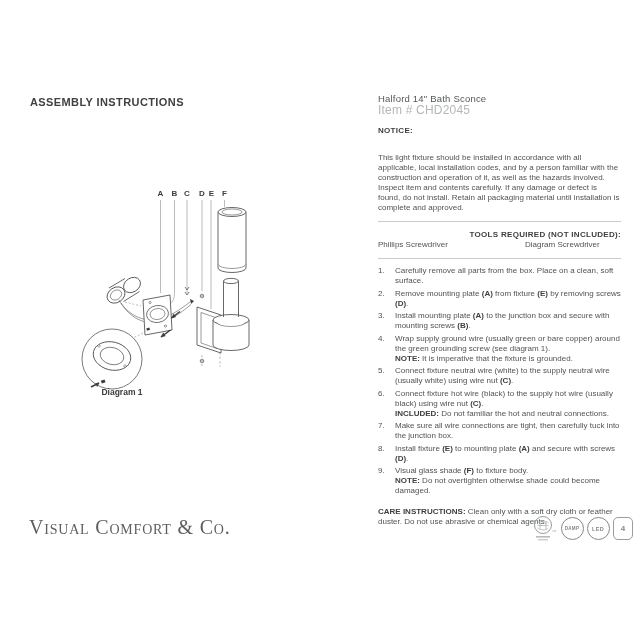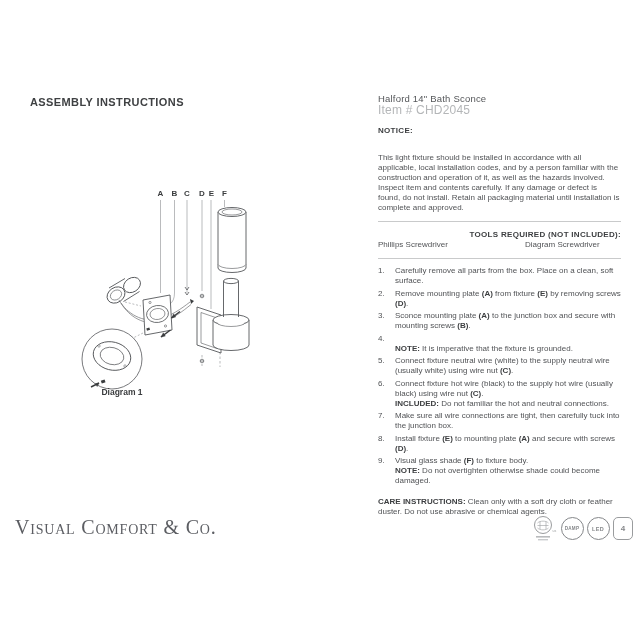--- a/index.html
+++ b/index.html
@@ -24,21 +24,21 @@
   .step { display:flex; margin-bottom:2.5px; }
   .step .num { width:17px; flex-shrink:0; }
   .b { font-weight:bold; color:#3c3e40; }
   .care { margin-top:11px; }
 
   
   .diagram-wrap { position:absolute; left:55px; top:183px; width:230px; height:220px; }
   .diagram-wrap svg { width:100%; height:100%; }
 
   
-  .logo { position:absolute; left:15px; top:516px; font-family:"Liberation Serif", serif; font-variant:small-caps; font-size:20px; color:#5c5e63; letter-spacing:.8px; }
+  .logo { position:absolute; left:29px; top:516px; font-family:"Liberation Serif", serif; font-variant:small-caps; font-size:20px; color:#5c5e63; letter-spacing:.8px; }
   .badges { position:absolute; left:531px; top:515px; display:flex; align-items:flex-start; }
   .etl { width:26px; height:27px; margin-right:2px; position:relative; }
   .badge-circle { width:23px; height:23px; border:1.6px solid #85878a; border-radius:50%; display:flex; align-items:center; justify-content:center; margin:2px 1.5px 0 1.5px; color:#85878a; font-weight:bold; }
   .badge-damp { font-size:4.6px; letter-spacing:.2px; }
   .badge-led { font-size:5.5px; letter-spacing:.3px; }
   .badge-square { width:20px; height:23px; border:1.3px solid #9a9c9e; border-radius:5px; display:flex; align-items:center; justify-content:center; margin:2px 0 0 2px; color:#85878a; font-size:8px; font-weight:bold; }
 </style>
 </head>
 <body>
 
@@ -176,25 +176,25 @@
         <div class="step">
           <span class="num">1.</span>
           <span><span>Carefully remove all parts from the box. Place on a clean, soft surface.</span></span>
         </div>
         <div class="step">
           <span class="num">2.</span>
           <span><span>Remove mounting plate </span><span class="b">(A)</span><span> from fixture </span><span class="b">(E)</span><span> by removing screws </span><span class="b">(D)</span><span>.</span></span>
         </div>
         <div class="step">
           <span class="num">3.</span>
-          <span><span>Sconce mounting plate </span><span class="b">(A)</span><span> to the junction box and secure with mounting screws </span><span class="b">(B)</span><span>.</span></span>
+          <span><span>Install mounting plate </span><span class="b">(A)</span><span> to the junction box and secure with mounting screws </span><span class="b">(B)</span><span>.</span></span>
         </div>
         <div class="step">
           <span class="num">4.</span>
-          <span><br><span class="b">NOTE:</span><span> It is imperative that the fixture is grounded.</span></span>
+          <span><span>Wrap supply ground wire (usually green or bare copper) around the green grounding screw (see diagram 1).</span><br><span class="b">NOTE:</span><span> It is imperative that the fixture is grounded.</span></span>
         </div>
         <div class="step">
           <span class="num">5.</span>
           <span><span>Connect fixture neutral wire (white) to the supply neutral wire (usually white) using wire nut </span><span class="b">(C)</span><span>.</span></span>
         </div>
         <div class="step">
           <span class="num">6.</span>
           <span><span>Connect fixture hot wire (black) to the supply hot wire (usually black) using wire nut </span><span class="b">(C)</span><span>.</span><br><span class="b">INCLUDED:</span><span> Do not familiar the hot and neutral connections.</span></span>
         </div>
         <div class="step">

